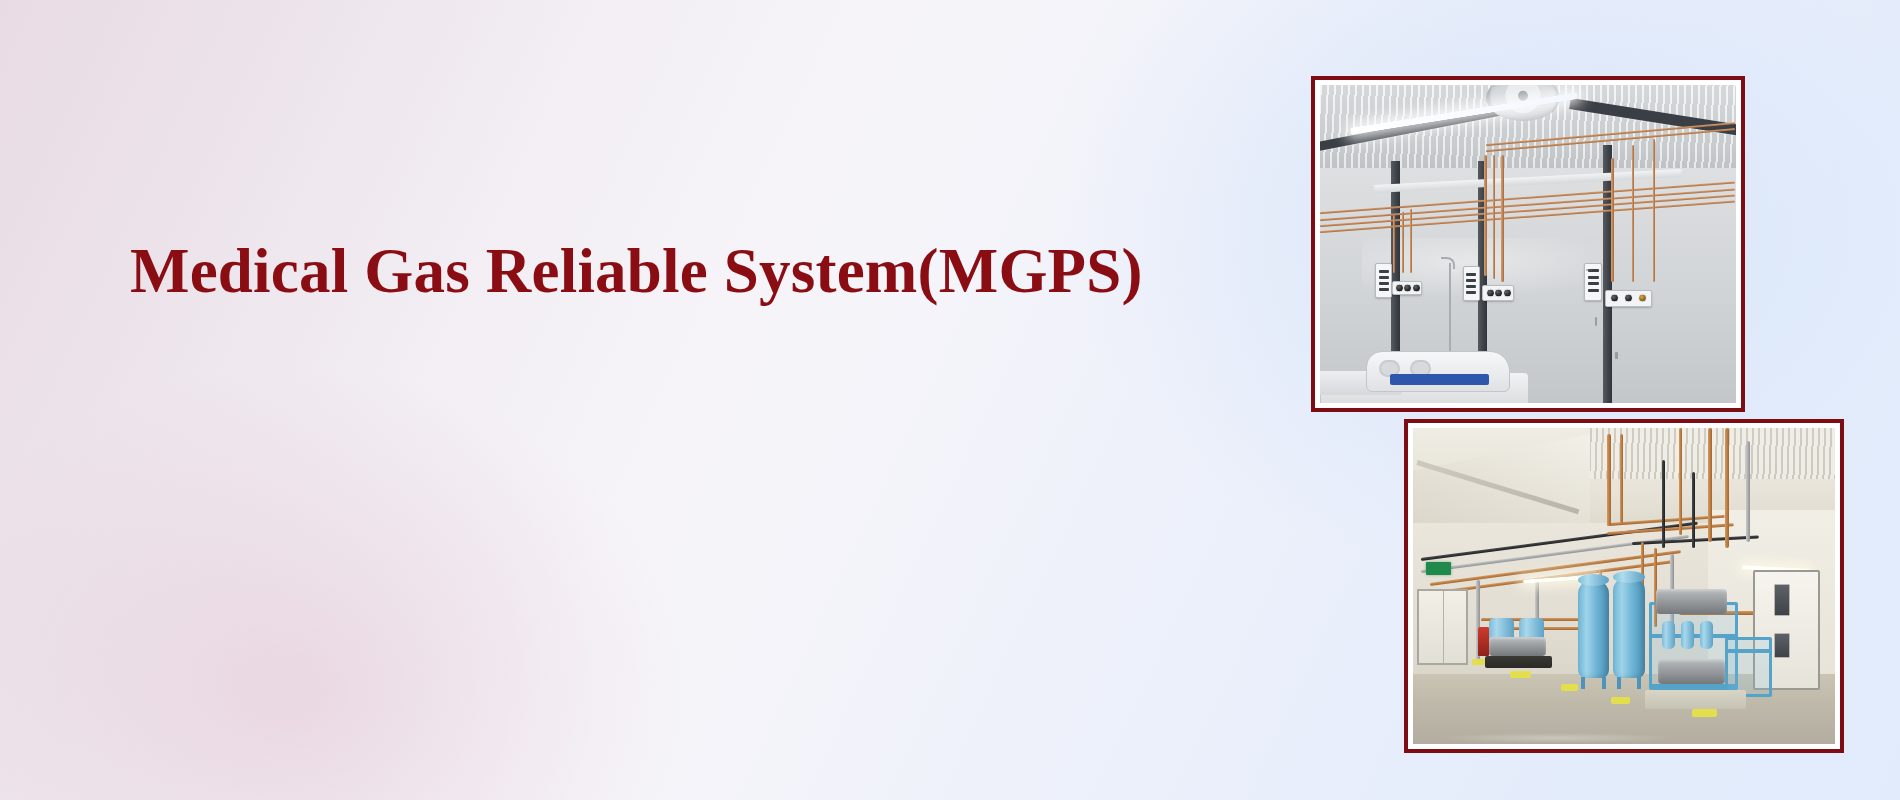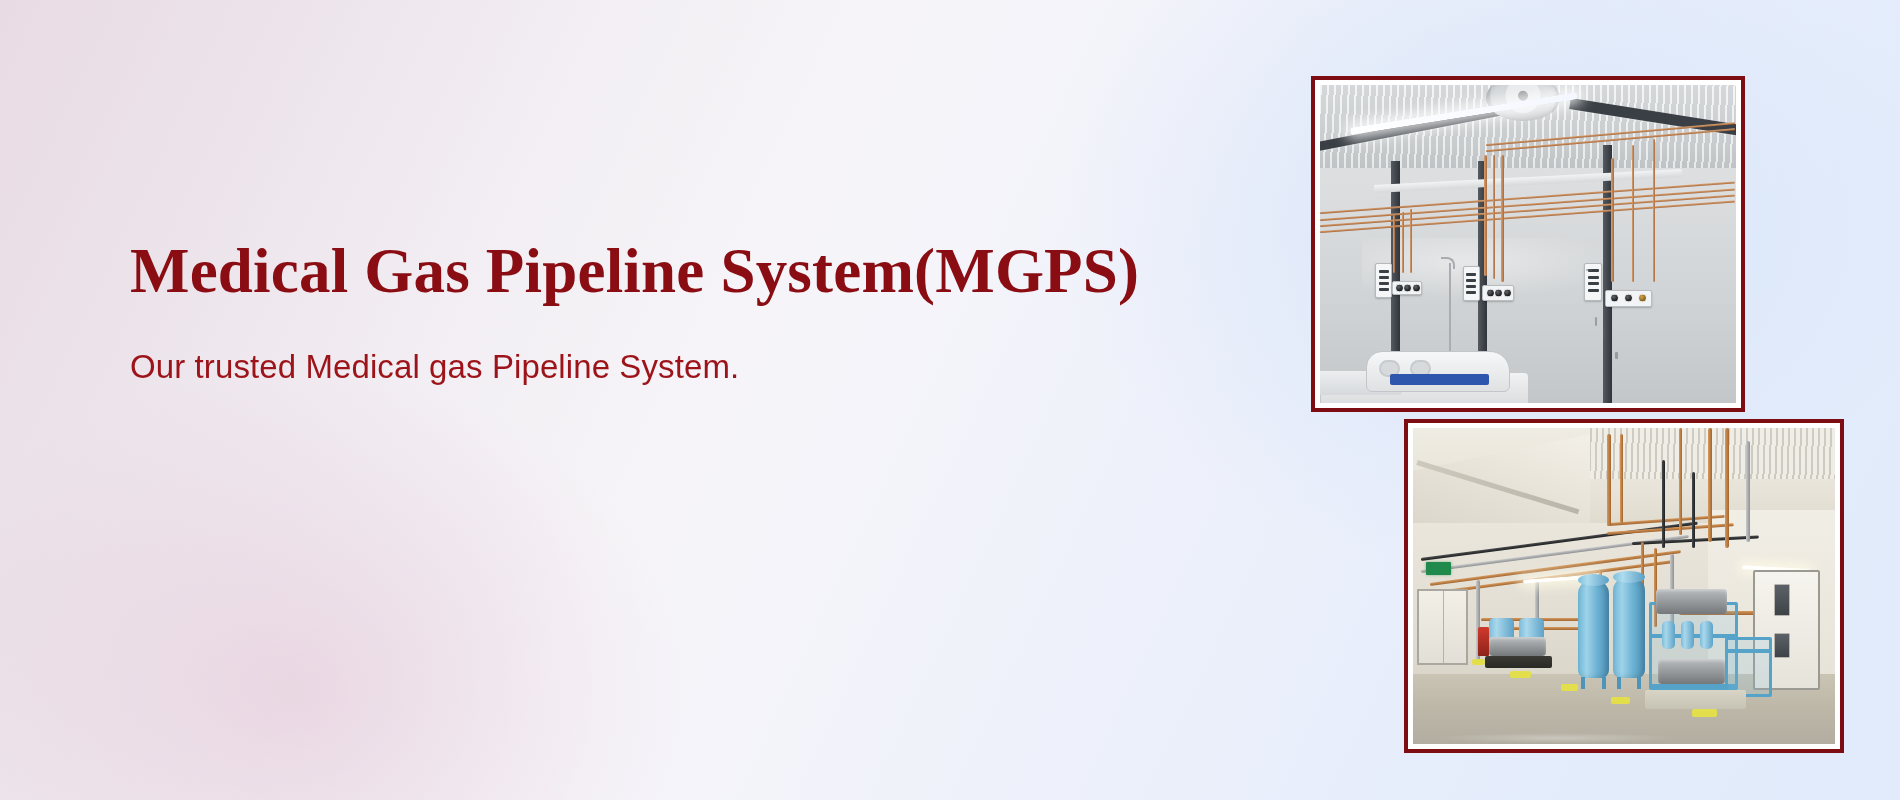--- a/index.html
+++ b/index.html
@@ -400,24 +400,23 @@
     background: linear-gradient(180deg,#d8d4c6,#c6c2b4);
     border-radius: 2px;
   }
 </style>
 </head>
 <body>
 
 <div class="banner">
 
   <div class="text-block">
-    <h1 class="headline">Medical Gas Pipeline System(MGPS)</h1>
+    <h1 class="headline">Medical Gas Reliable System(MGPS)</h1>
 
     <p class="subhead">
-      <span class="line">Our trusted Medical gas Pipeline System.</span>
     </p>
   </div>
 
   <figure class="photo-frame" id="photo-ward">
     <div class="photo ward">
 
       <div class="ceiling">
         <div class="ceiling-ribs"></div>
       </div>
       <div class="beam beam-a"></div>

